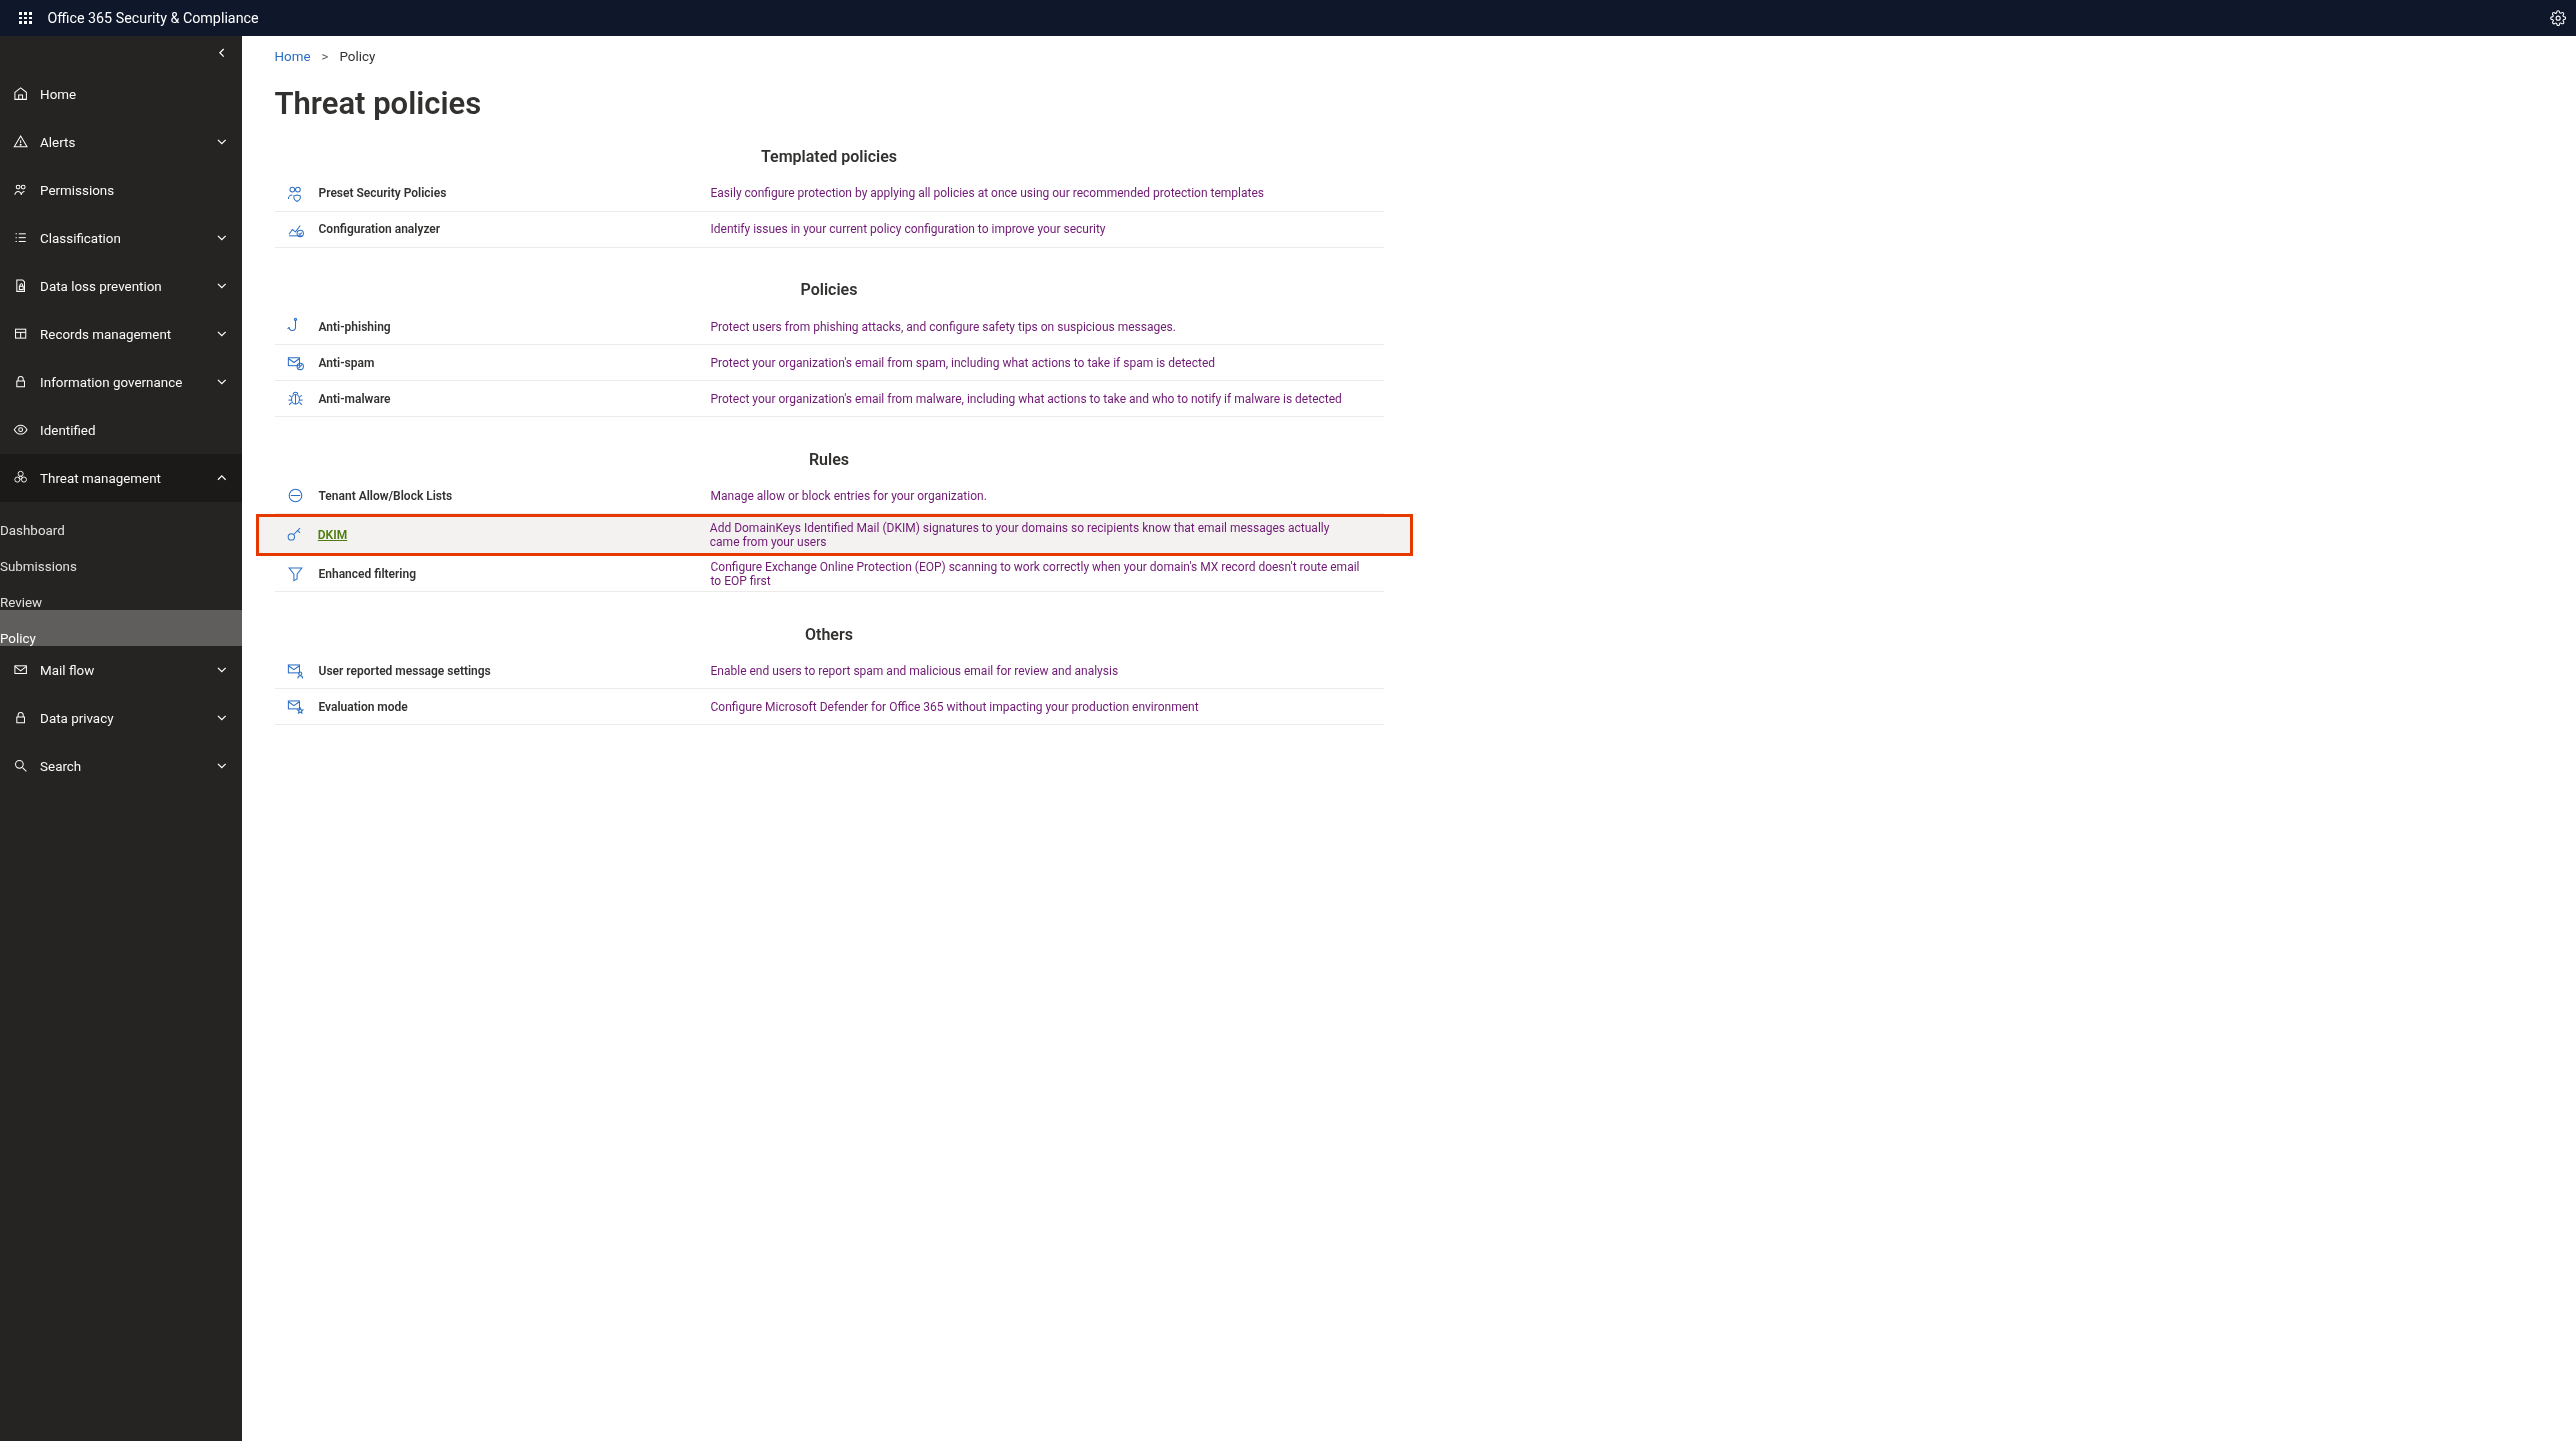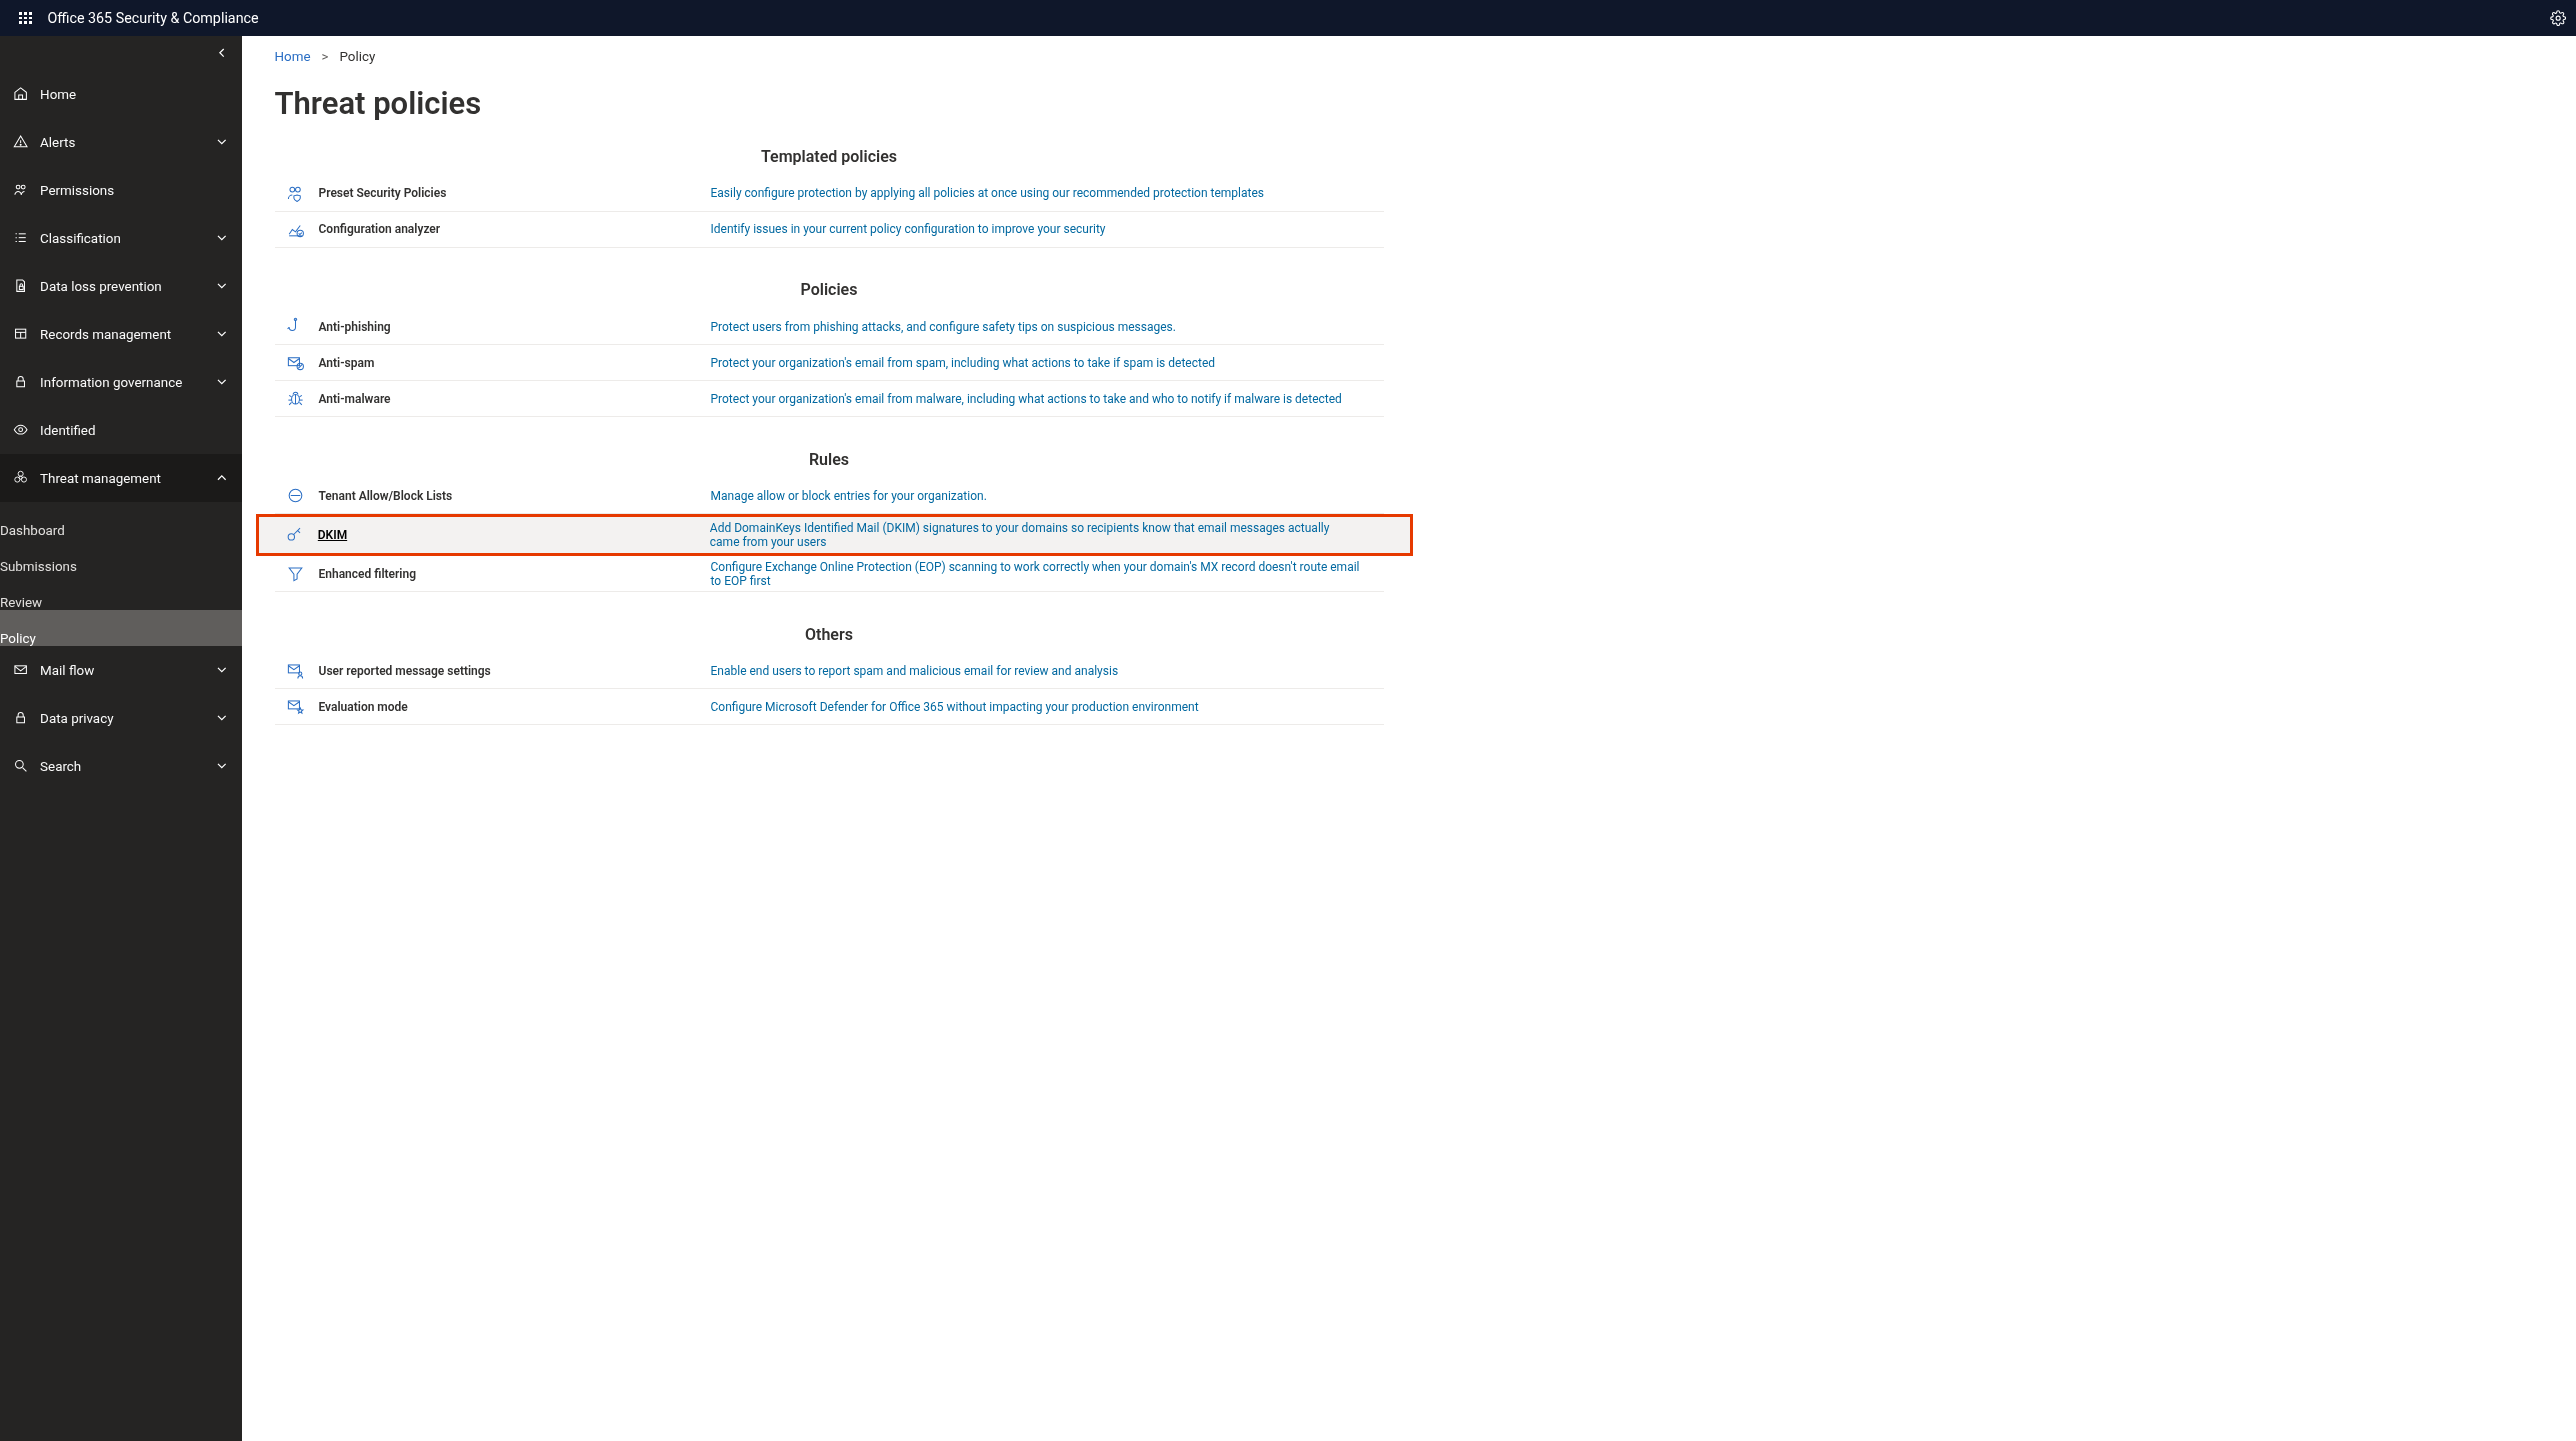--- a/index.html
+++ b/index.html
@@ -149,28 +149,28 @@
     padding-left: 11.5px;
     color: #2a6ec4;
   }
   .policy-row .row-link {
     width: 392px;
     font-size: 12px;
     font-weight: 600;
     color: #323130;
   }
   .policy-row.highlighted .row-link {
-    color: #000000;
+    color: #4d7c0f;
     text-decoration: underline;
     font-weight: 600;
   }
   .policy-row .row-desc {
     flex: 1;
     font-size: 12px;
-    color: #0369a1;
+    color: #701a75;
     padding-right: 19px;
   }
   
   .chev svg, .collapse-row svg, .nav-icon svg, .gear svg, .row-icon svg { display: block; }
 </style>
 </head>
 <body>
 
 <div class="topbar">
   <div class="waffle">

